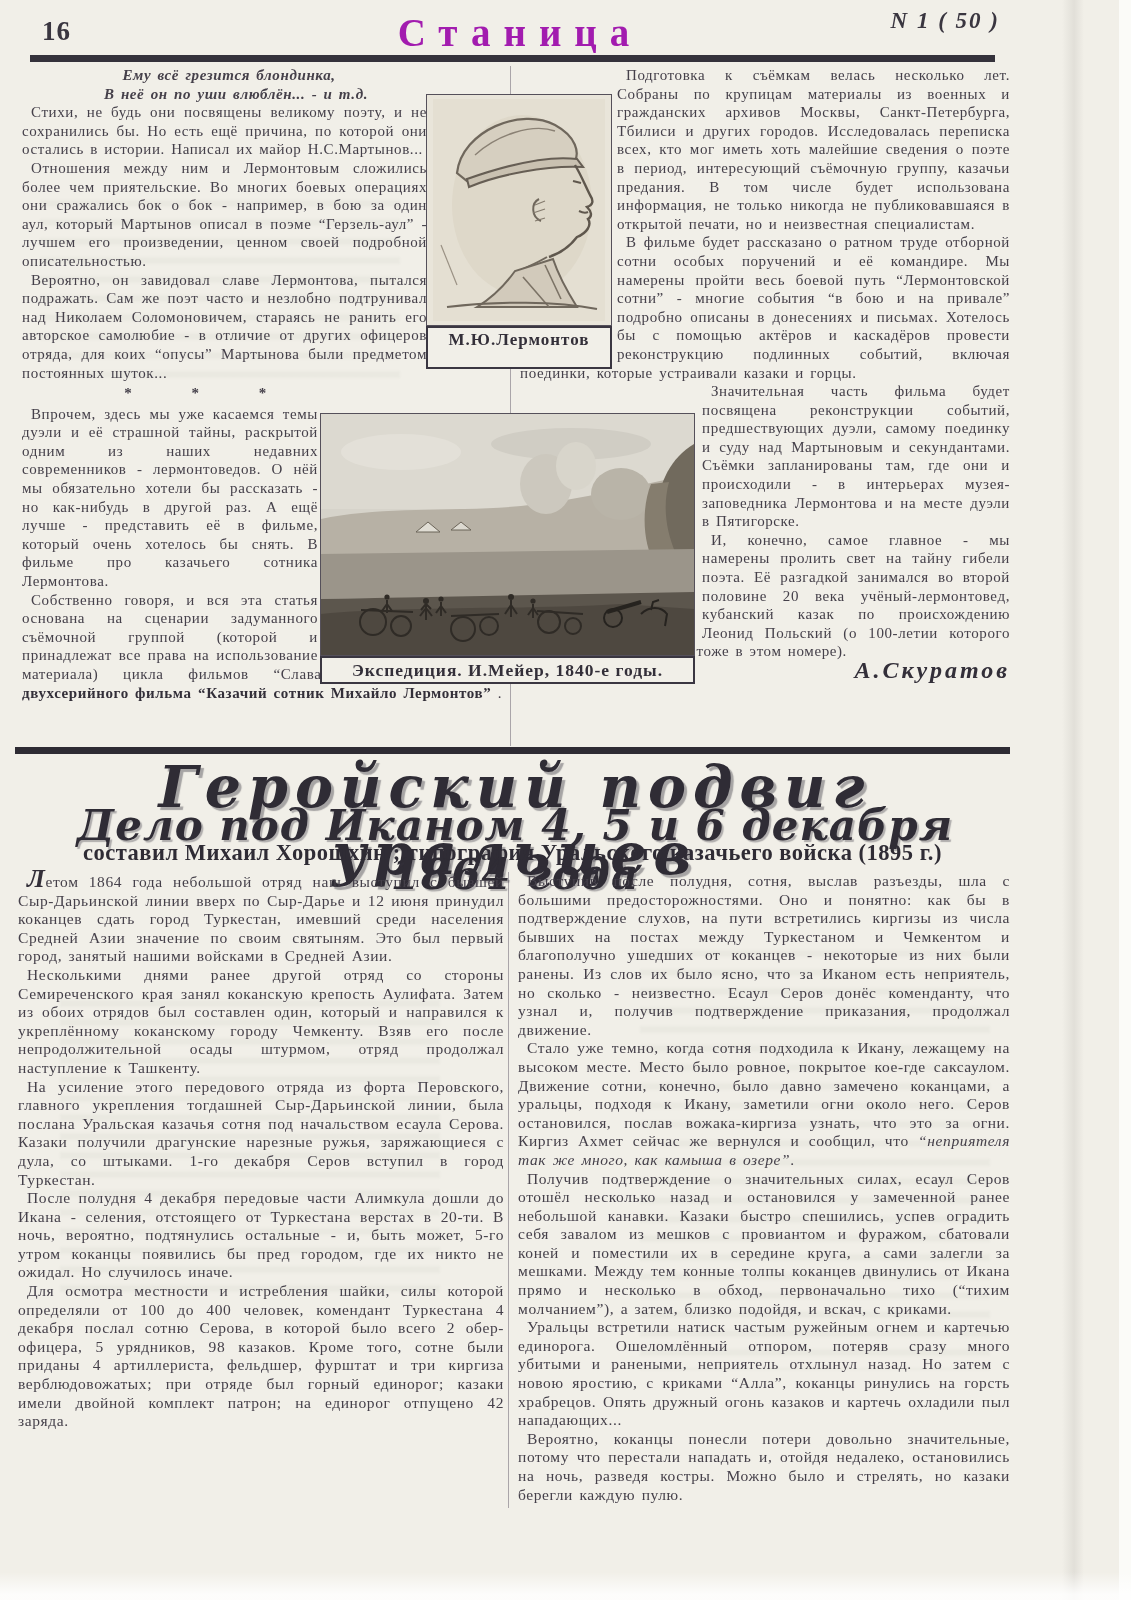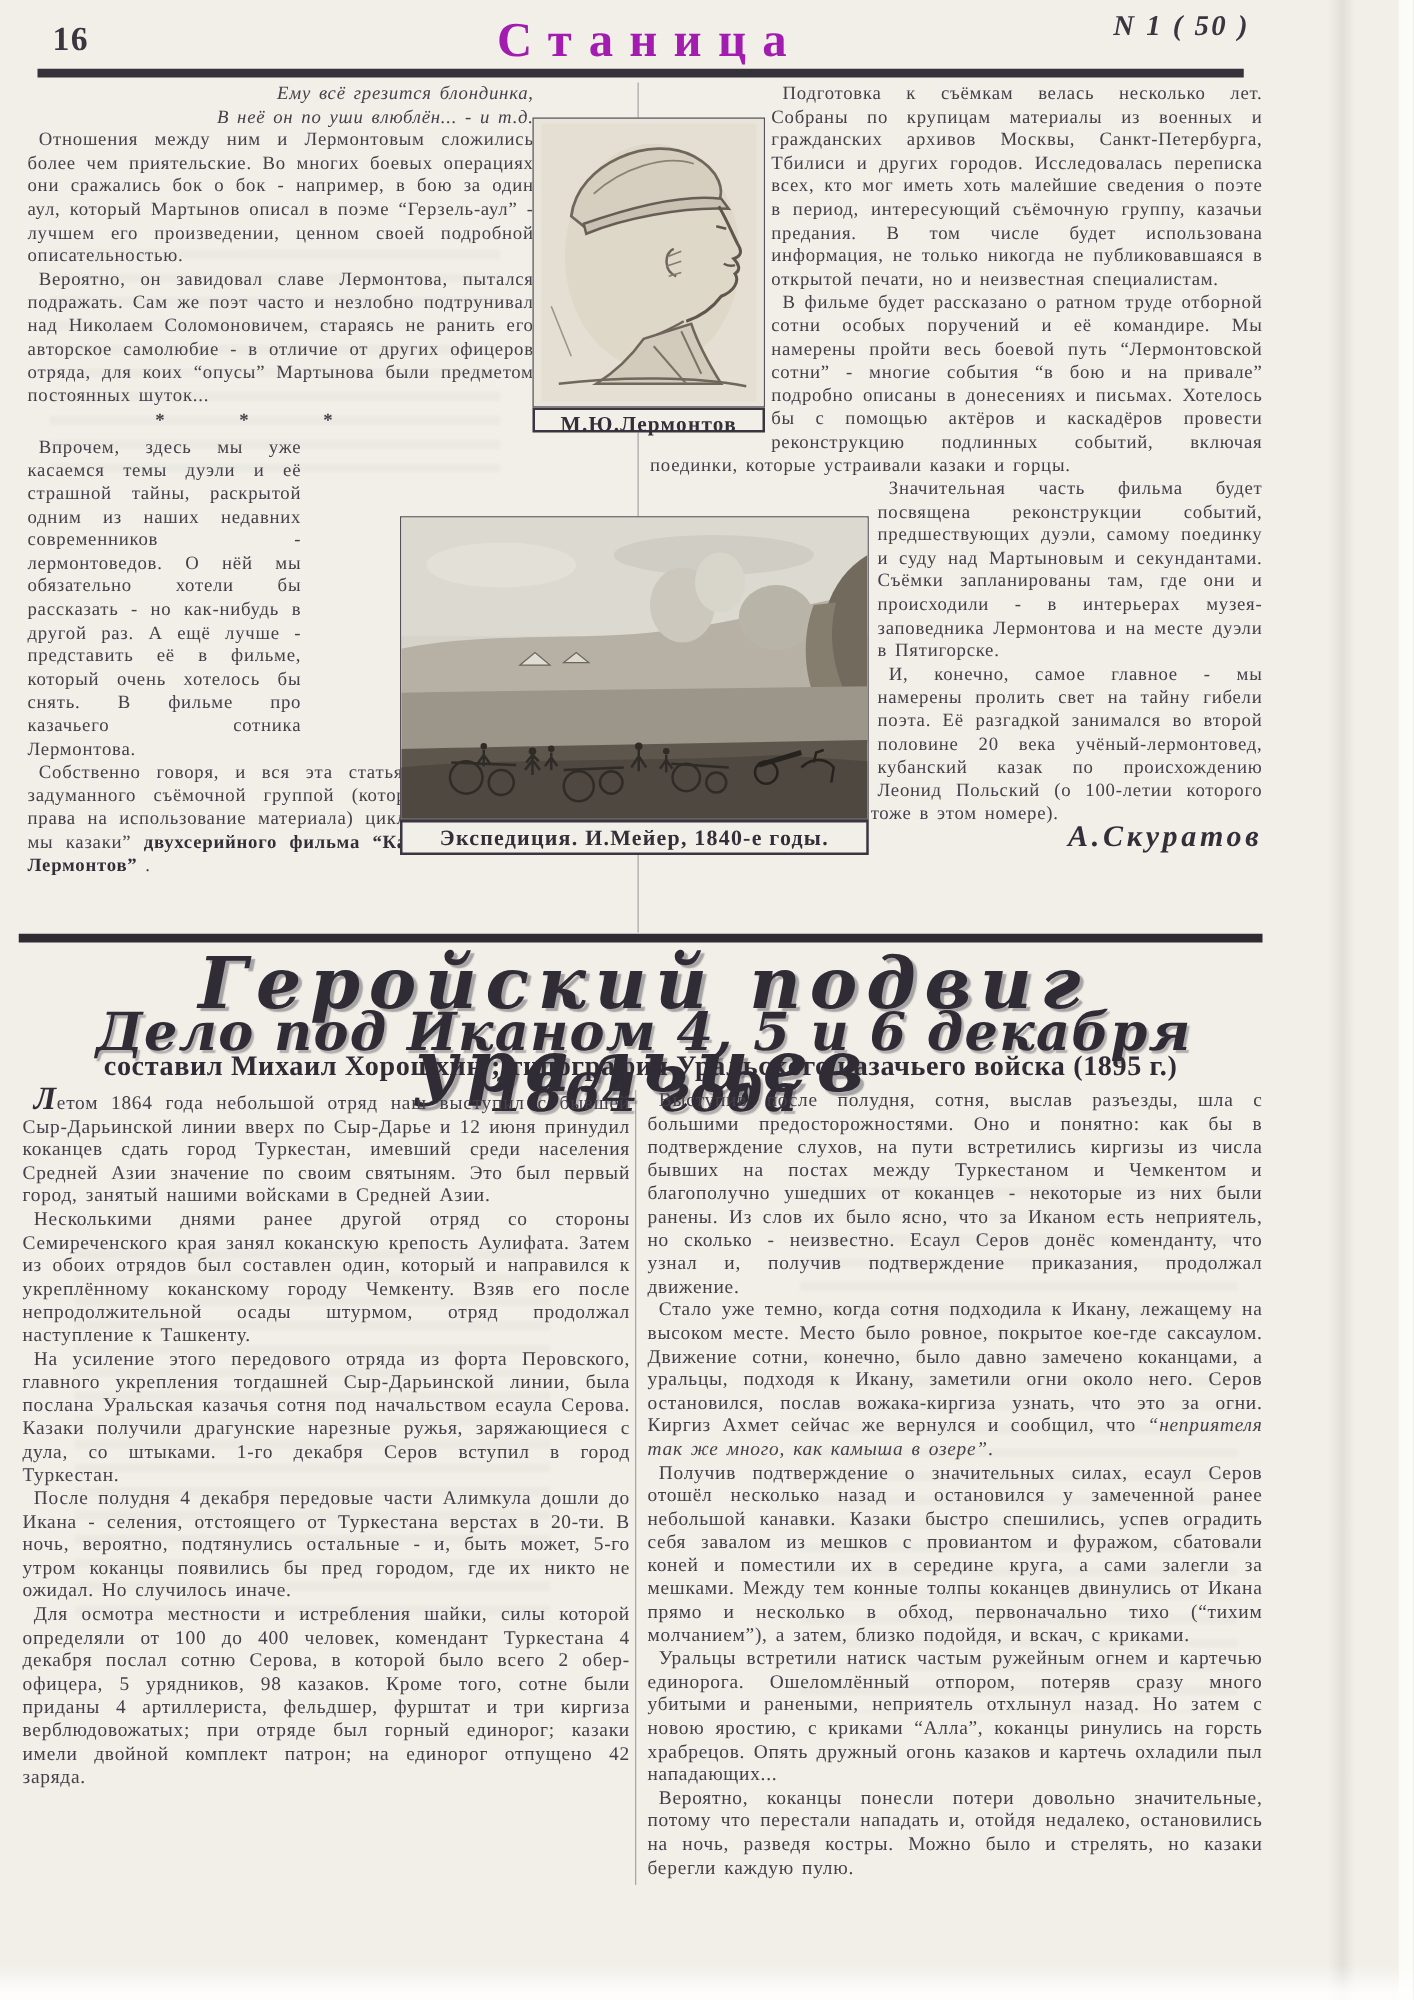--- a/index.html
+++ b/index.html
@@ -24,42 +24,42 @@
     font-size:39px; font-weight:bold; letter-spacing:13px; color:#a21caf;}
   .issue{position:absolute; left:850px; top:8px; width:150px; text-align:right;
     font-size:23px; font-weight:bold; font-style:italic; color:#3a3640; letter-spacing:2px;}
   .rule-header{position:absolute; left:30px; top:55px; width:965px; height:7px; background:#35323b;}
 
   
   .col{position:absolute; text-align:justify; font-size:15px; line-height:18.6px;
     letter-spacing:0.6px; word-spacing:2px; color:#45404a;}
   .col p{margin:0; text-indent:9px;}
   .sp-r{float:right;} .sp-l{float:left;}
-  .verse{font-style:italic; text-align:right; margin-left:24px; text-indent:0;}
+  .verse{font-style:italic; text-align:center; margin-left:24px; text-indent:0;font-weight:bold;}
   .sep-stars{text-align:center; text-indent:0; font-weight:bold; word-spacing:56px;
     padding:2px 0 2px 0; width:70%; letter-spacing:0;}
   .bold{font-weight:bold; color:#332f39;}
   .ital{font-style:italic;}
   .signature{ text-align:right; font-size:24px; font-weight:bold; font-style:italic;
     letter-spacing:3px; color:#332f39; margin-top:4px; text-indent:0;padding-left:12px;}
 
   
   .a1-left{left:22px; top:66px; width:482px;}
   .a1-right{left:520px; top:66px; width:490px;}
   .vdiv{position:absolute; width:1px; background:#aaa5a9;}
   .vdiv.a1{left:510px; top:66px; height:680px;}
   .vdiv.a2{left:508px; top:872px; height:636px;}
 
   
   .photo{position:absolute; border:1px solid #55505a; background:#e9e5da; box-sizing:border-box;}
   .portrait{left:426px; top:94px; width:186px; height:232px;}
   .expedition{left:320px; top:413px; width:375px; height:243px;}
   .caption{position:absolute; box-sizing:border-box; border:2px solid #3a3641; background:#f1efe8;
     font-weight:bold; text-align:center; color:#332f39; letter-spacing:1px;}
-  .cap-portrait{left:426px; top:326px; width:186px; height:20px; font-size:17px; line-height:23px;}
+  .cap-portrait{left:426px; top:326px; width:186px; height:43px; font-size:17px; line-height:23px;}
   .cap-exped{left:320px; top:656px; width:375px; height:28px; font-size:17.5px; line-height:24px;}
 
   
   .rule-sep{position:absolute; left:15px; top:747px; width:995px; height:7px; background:#2e2b33;}
   .headline{position:absolute; left:15px; top:753px; width:1000px; text-align:center;
     font-family:"DejaVu Serif","Liberation Serif",serif;
     font-size:57px; font-weight:bold; font-style:italic; letter-spacing:7px; color:#2f2c35;
     text-shadow:3px 3px 1px rgba(55,52,62,0.40);}
   .subhead{position:absolute; left:10px; top:801px; width:1010px; text-align:center;
     font-family:"DejaVu Serif","Liberation Serif",serif;
@@ -89,20 +89,21 @@
   <div class="issue">N 1 ( 50 )</div>
   <div class="rule-header"></div>
 
   <div class="vdiv a1"></div>
   <div class="vdiv a2"></div>
 
   <div class="col a1-left">
     <div class="sp-r" style="width:77px; height:286px;"></div>
     <p class="verse">Ему всё грезится блондинка,</p>
     <p class="verse" style="margin-left:14px;">В неё он по уши влюблён... - и т.д.</p>
+    <p>Стихи, не будь они посвящены великому поэту, и не сохранились бы. Но есть ещё причина, по которой они остались в истории. Написал их майор Н.С.Мартынов...</p>
     <p>Отношения между ним и Лермонтовым сложились более чем приятельские. Во многих боевых операциях они сражались бок о бок - например, в бою за один аул, который Мартынов описал в поэме “Герзель-аул” - лучшем его произведении, ценном своей подробной описательностью.</p>
     <p>Вероятно, он завидовал славе Лермонтова, пытался подражать. Сам же поэт часто и незлобно подтрунивал над Николаем Соломоновичем, стараясь не ранить его авторское самолюбие - в отличие от других офицеров отряда, для коих “опусы” Мартынова были предметом постоянных шуток...</p>
     <p class="sep-stars">* * *</p>
     <div class="sp-r" style="width:186px; height:258px;"></div>
     <p>Впрочем, здесь мы уже касаемся темы дуэли и её страшной тайны, раскрытой одним из наших недавних современников - лермонтоведов. О нёй мы обязательно хотели бы рассказать - но как-нибудь в другой раз. А ещё лучше - представить её в фильме, который очень хотелось бы снять. В фильме про казачьего сотника Лермонтова.</p>
     <p><span>Собственно говоря, и вся эта статья основана на сценарии задуманного съёмочной группой (которой и принадлежат все права на использование материала) цикла фильмов “Слава Богу, мы казаки” </span><span class="bold">двухсерийного фильма “Казачий сотник Михайло Лермонтов”</span><span> .</span></p>
   </div>
 
   <div class="col a1-right">
     <div class="sp-l" style="width:97px; height:288px;"></div>

